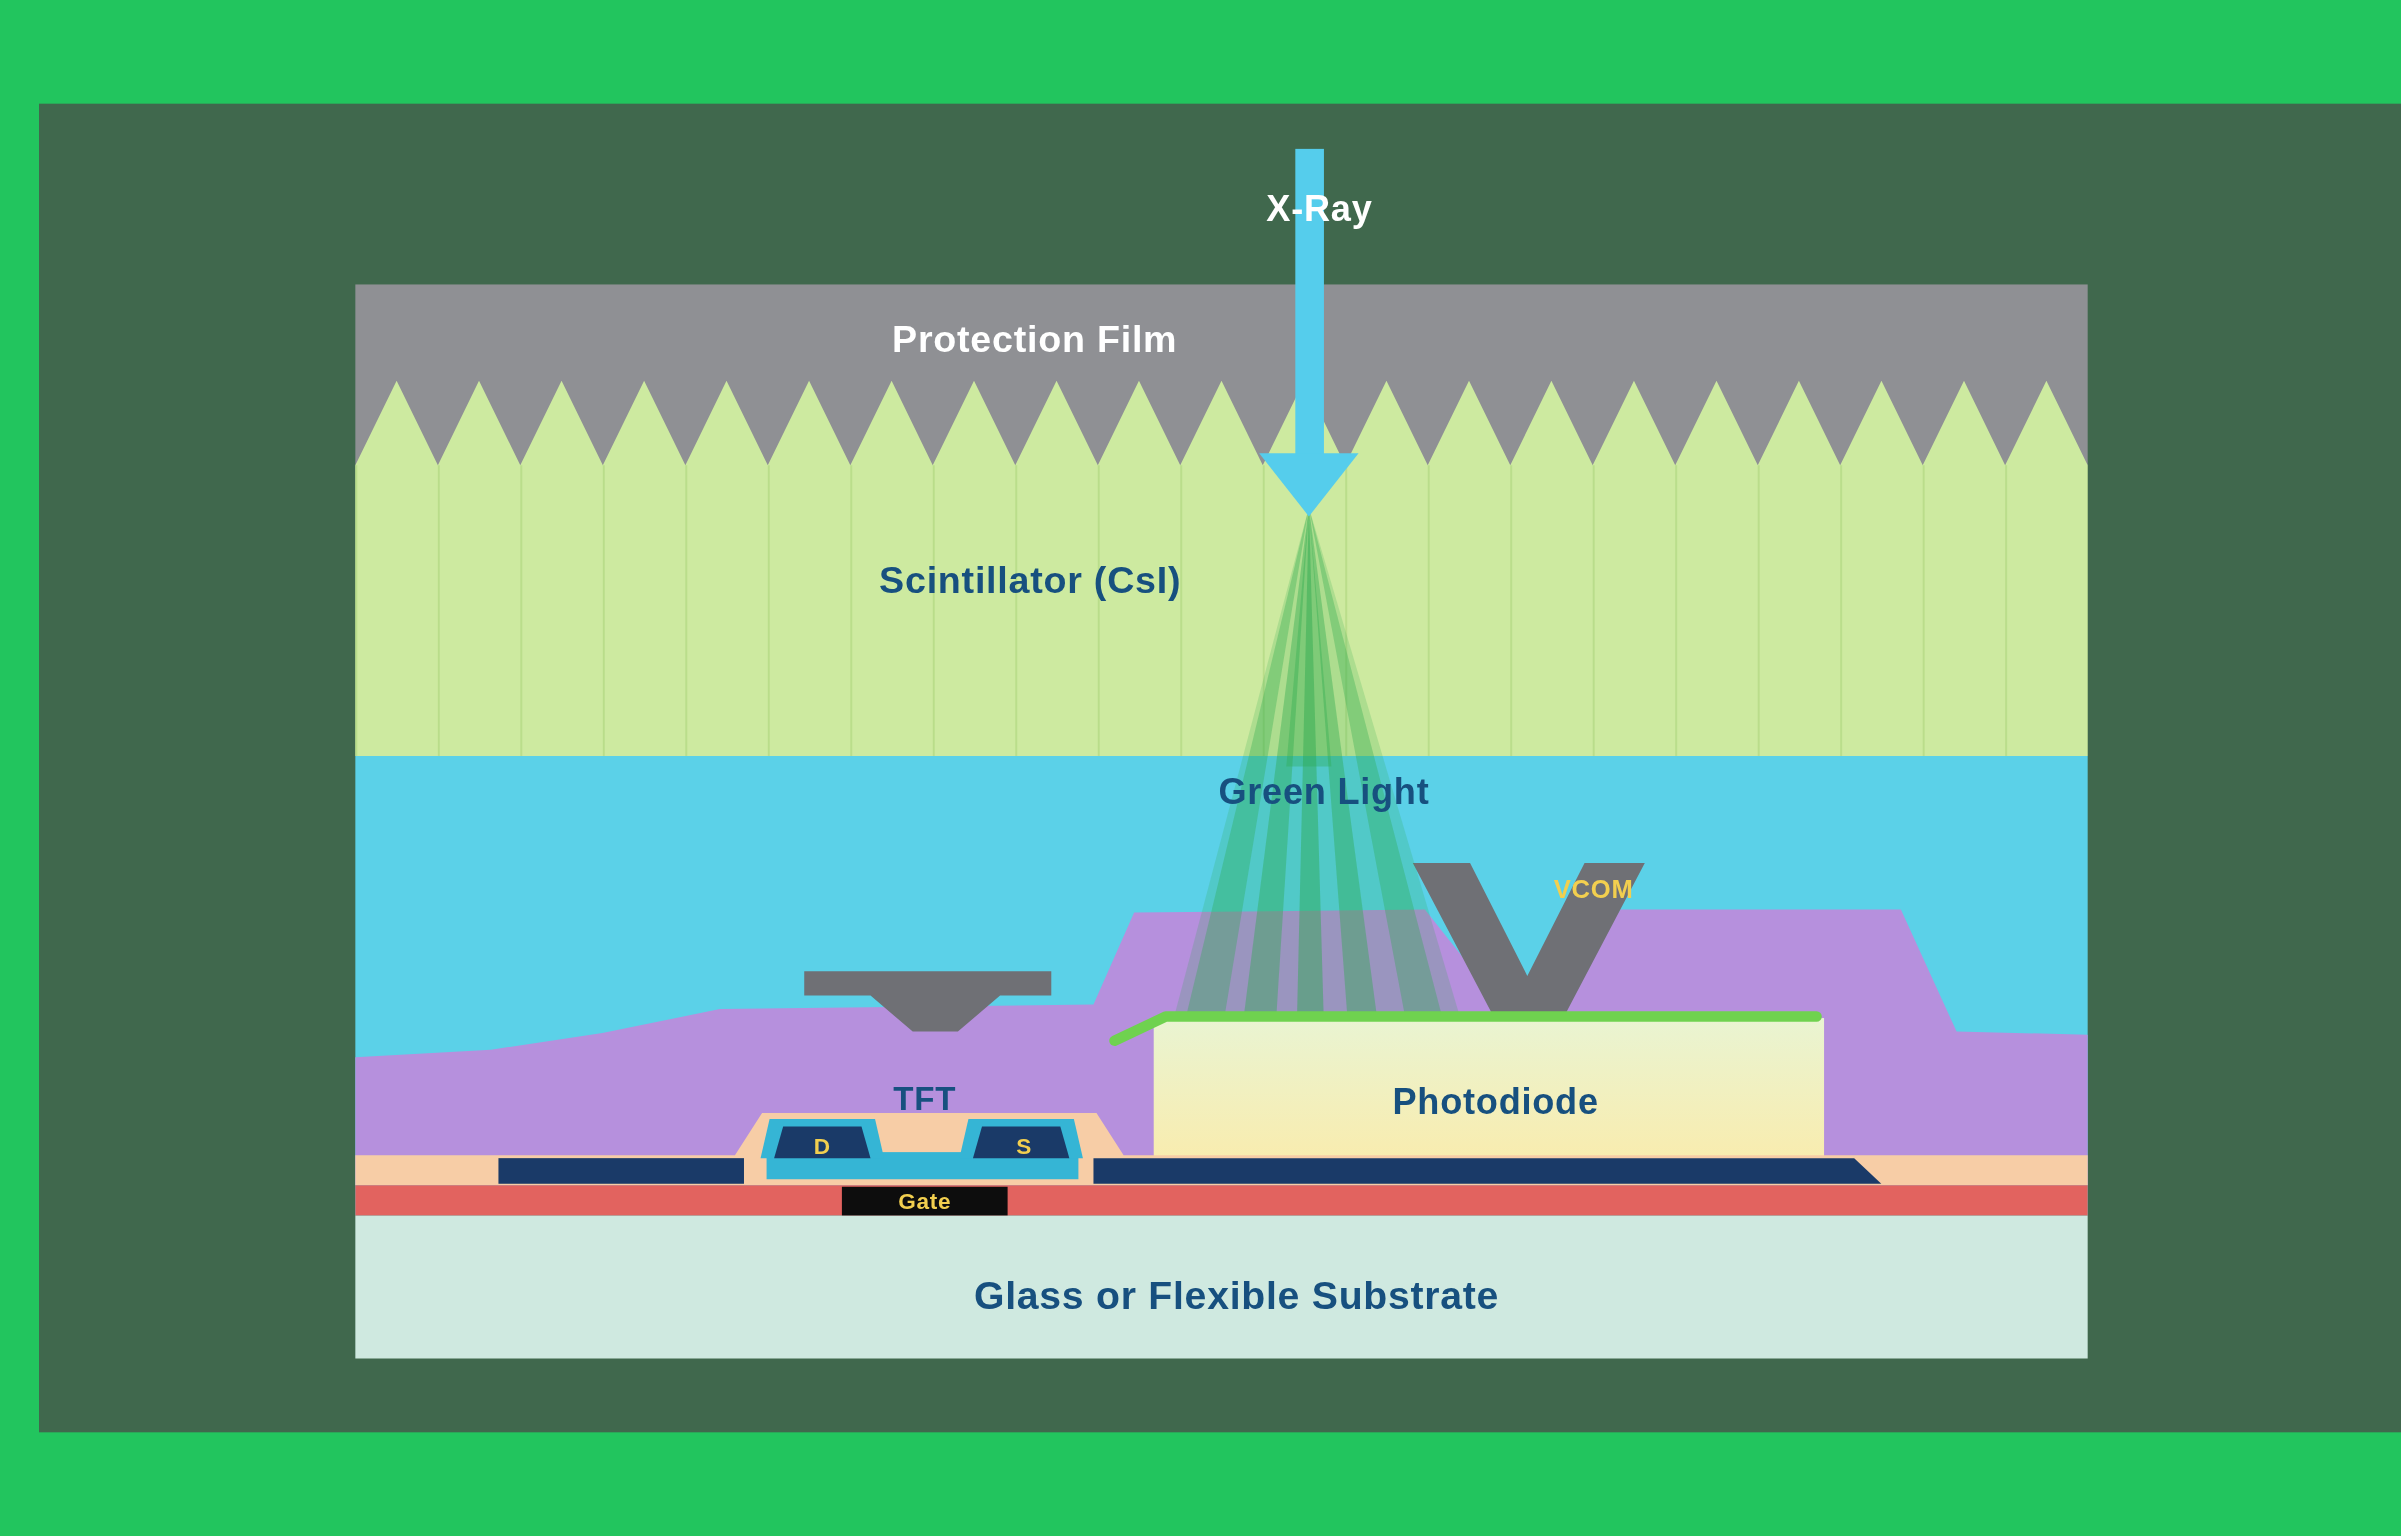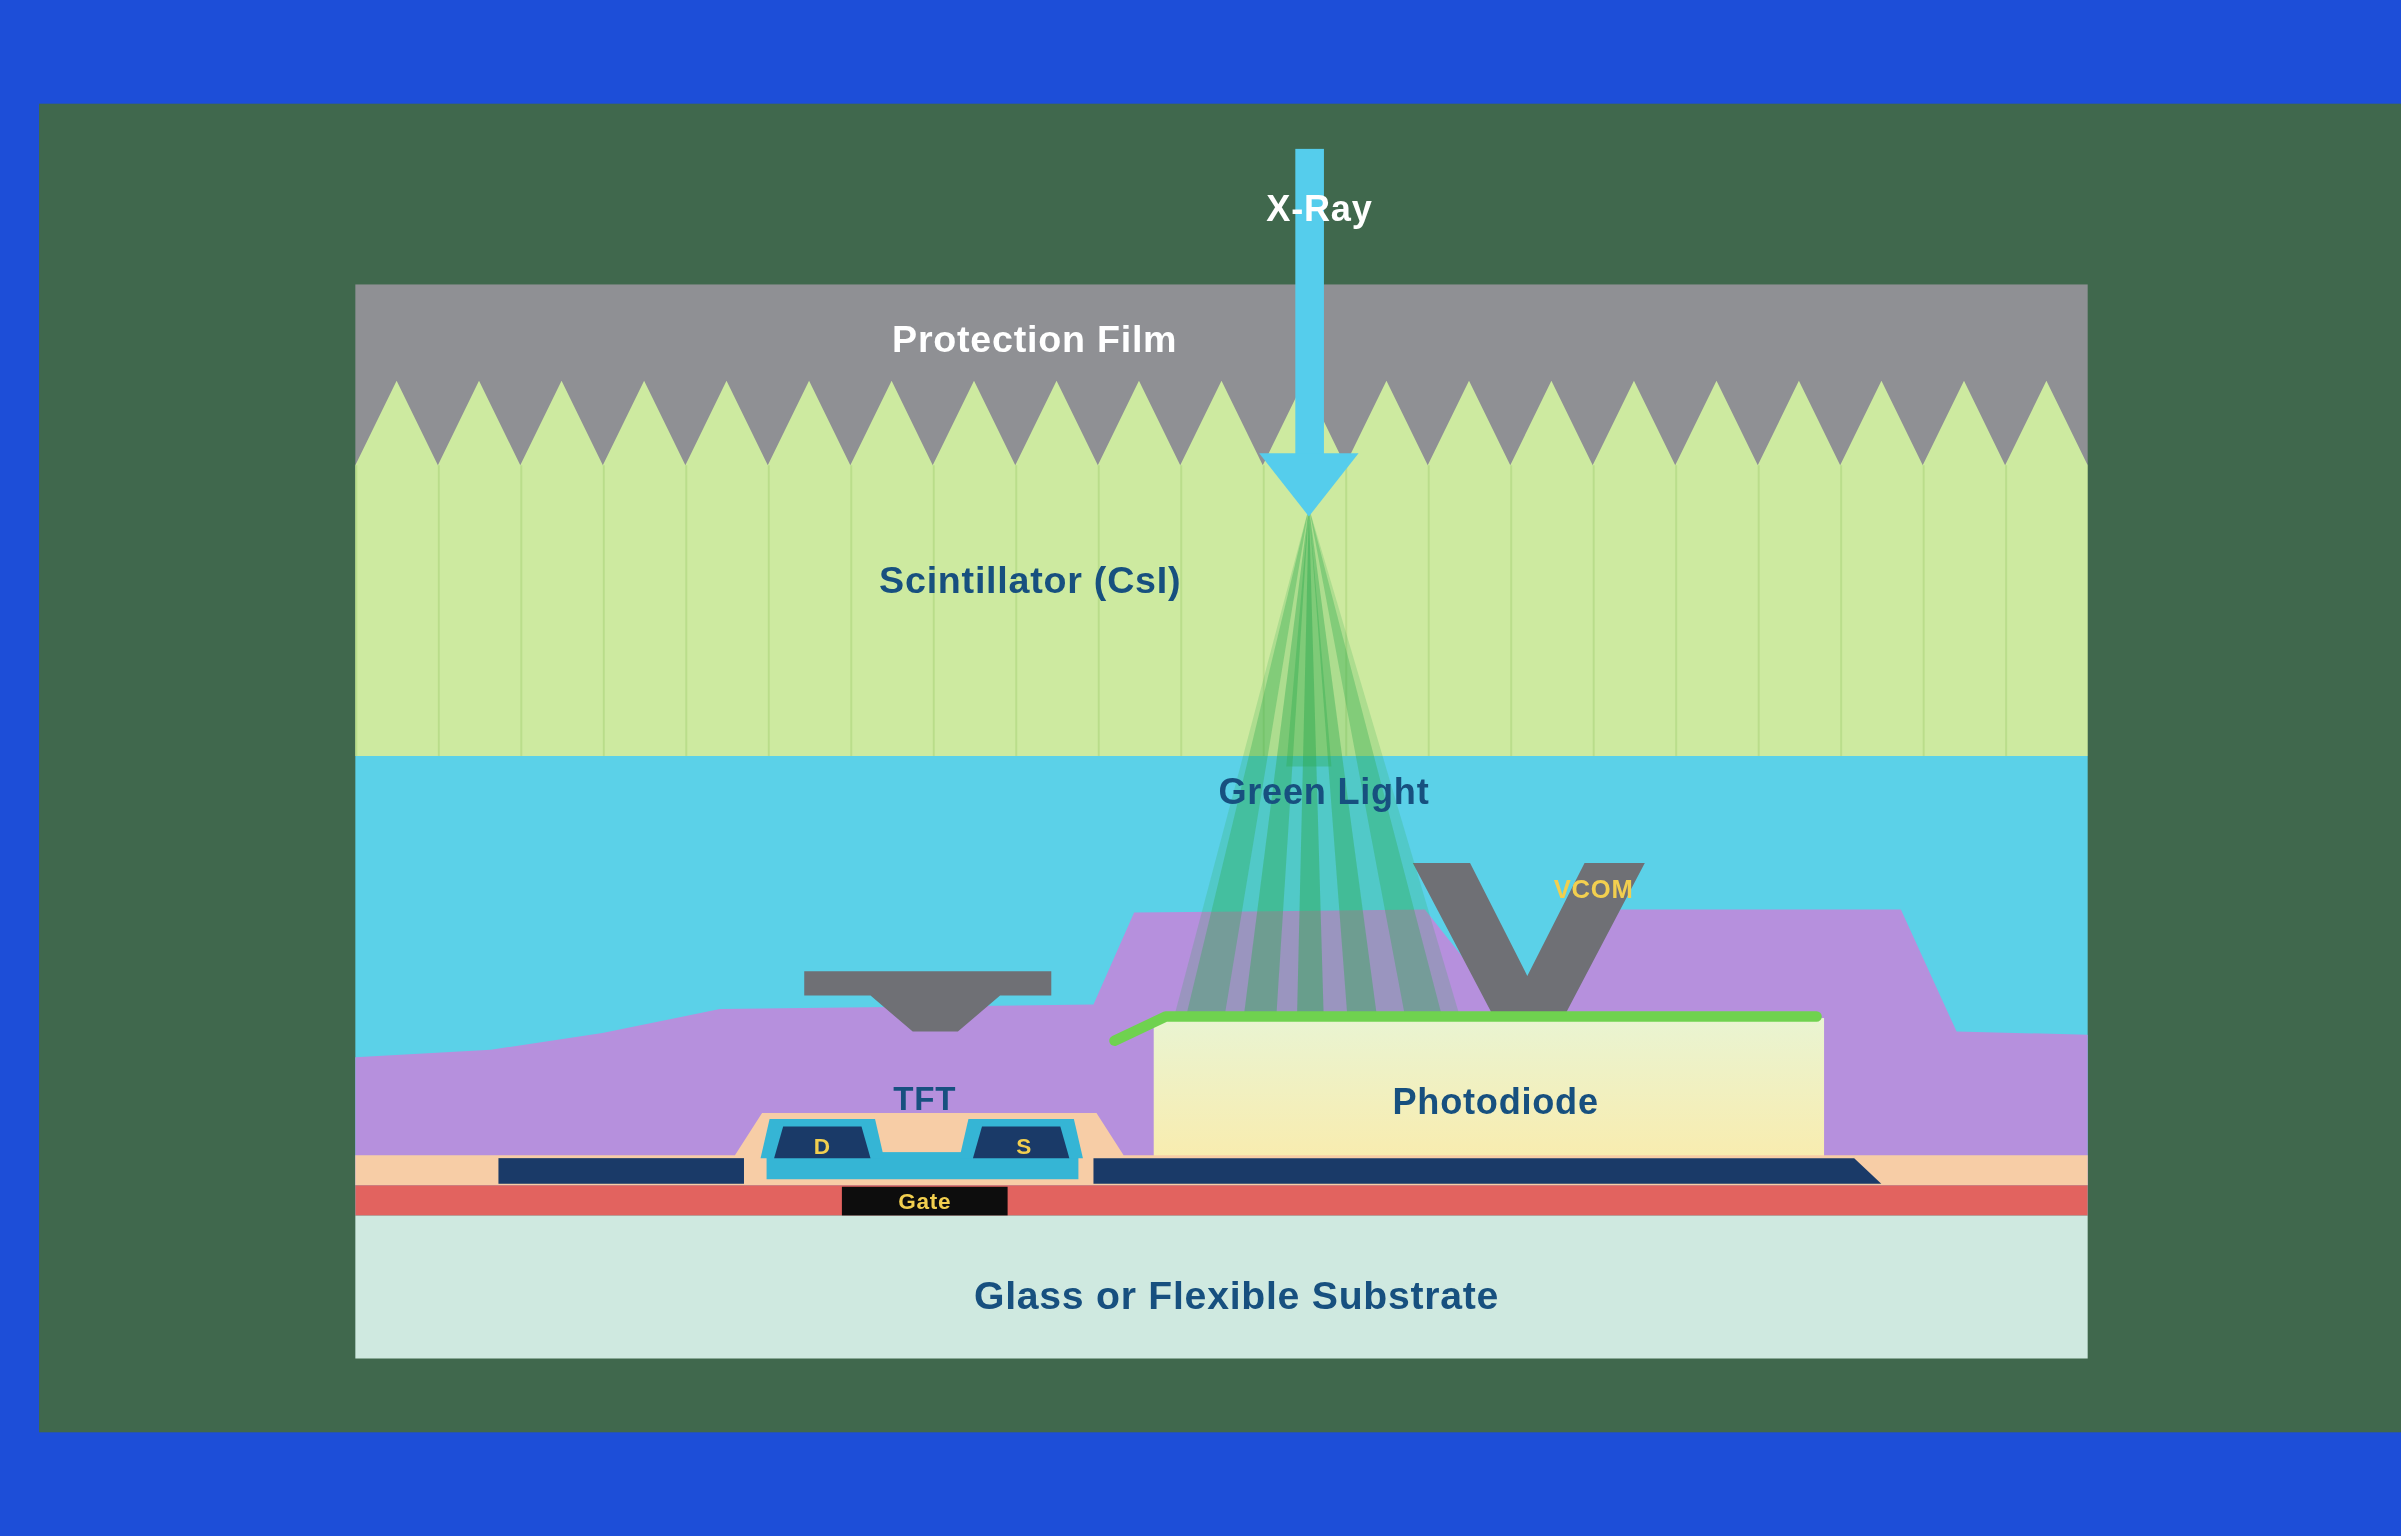--- a/index.html
+++ b/index.html
@@ -10,21 +10,21 @@
     background:#40684d;
     overflow:hidden;
     font-family:"Liberation Sans", sans-serif;
   }
   .stage{
     position:fixed;
     inset:0;
     display:flex;
     align-items:center;
     justify-content:flex-start;
-    background:#1d4ed8;
+    background:#22c55e;
     padding-left:39px;
   }
   svg{
     width:100%;
     height:100%;
     display:block;
   }
   text{
     font-family:"Liberation Sans", sans-serif;
     font-weight:bold;

